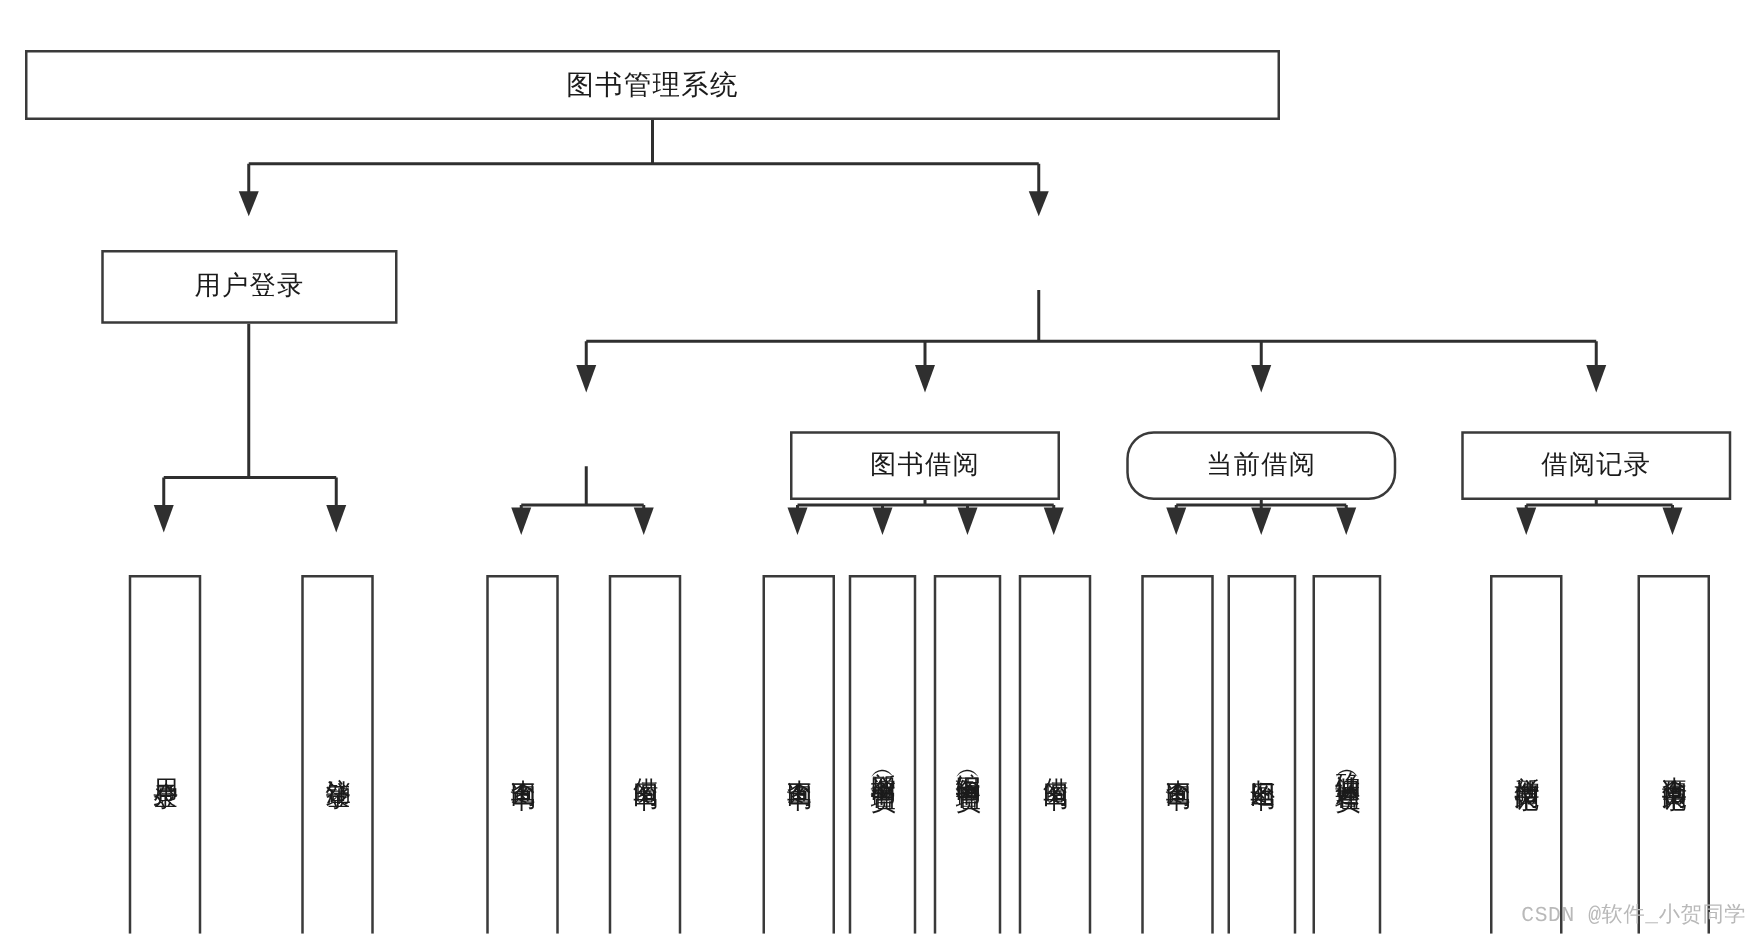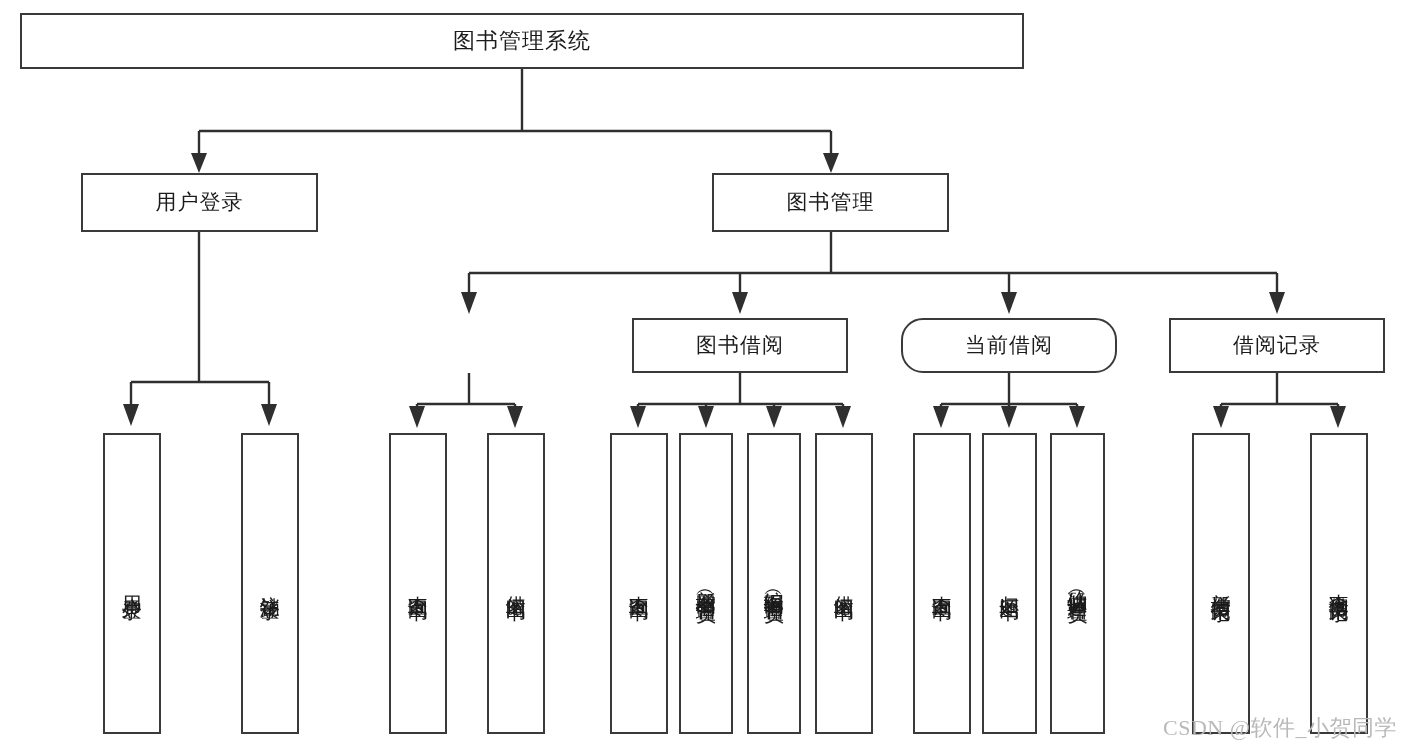--- a/index.html
+++ b/index.html
@@ -22,20 +22,21 @@
   .node {
     position: absolute;
     box-sizing: border-box;
     background: #ffffff;
     border: 2.5px solid #3a3a3a;
     display: flex;
     align-items: center;
     justify-content: center;
     color: #1b1b1b;
     z-index: 3;
+    margin-top: 27px;
   }
   .node .label {
     font-size: 21px;
     line-height: 1.18;
     letter-spacing: 1px;
     white-space: nowrap;
     color: #1b1b1b;
   }
   
   .node.h .label {
@@ -74,26 +75,26 @@
   }
   #wires polygon.arrow {
     fill: #2f2f2f;
     stroke: none;
   }
   
   .watermark {
     position: absolute;
     right: 8px;
     bottom: 4px;
-    font-size: 22px;
+    font-size: 17px;
     color: #b9b9b9;
     letter-spacing: 0.5px;
     z-index: 5;
     white-space: nowrap;
-    font-family: Liberation Serif, serif;
+    font-family: Liberation Mono, monospace;
   }
 </style>
 </head>
 <body>
 
 <div id="canvas">
 
   <svg id="wires" viewBox="0 0 1405 747">
 
     <line x1="522" y1="69" x2="522" y2="131"></line>
@@ -156,23 +157,20 @@
     <polygon class="arrow" points="1330,406 1346,406 1338,428"></polygon>
   </svg>
 
   <div class="node h root" style="left:20px; top:13px; width:1004px; height:56px;">
     <span class="label">图书管理系统</span>
   </div>
 
   <div class="node h" style="left:81px; top:173px; width:237px; height:59px;">
     <span class="label">用户登录</span>
   </div>
-  <div class="node h" style="left:712px; top:173px; width:237px; height:59px;">
-    <span class="label">图书管理</span>
-  </div>
 
   <div class="node h" style="left:632px; top:318px; width:216px; height:55px;">
     <span class="label">图书借阅</span>
   </div>
   <div class="node h" style="left:901px; top:318px; width:216px; height:55px;border-radius:22px;">
     <span class="label">当前借阅</span>
   </div>
   <div class="node h" style="left:1169px; top:318px; width:216px; height:55px;text-align:center;">
     <span class="label">借阅记录</span>
   </div>

